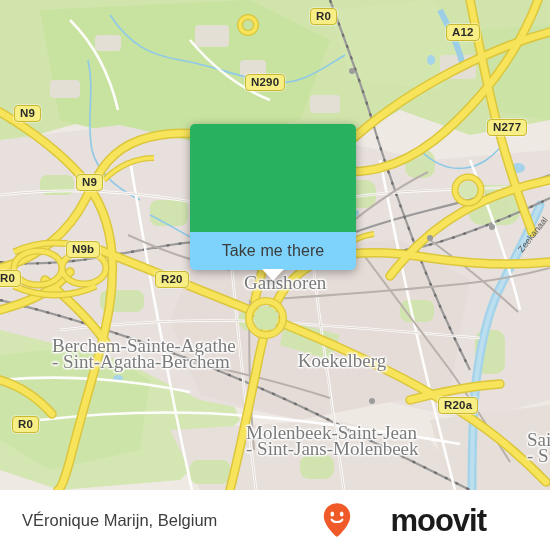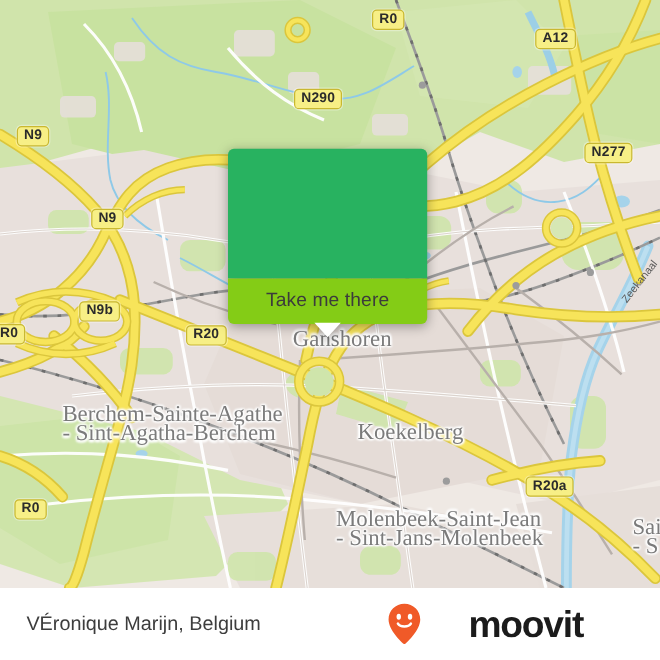--- a/index.html
+++ b/index.html
@@ -93,21 +93,21 @@
   }
   #callout-swatch {
     width: 166px;
     height: 108px;
     background: #28b260;
     border-radius: 5px 5px 0 0;
   }
   #callout-action {
     width: 166px;
     height: 38px;
-    background: #84cc16;
+    background: #7dd3fc;
     border-radius: 0 0 5px 5px;
     display: flex;
     align-items: center;
     justify-content: center;
   }
   #callout-action-label {
     color: #3c3c3c;
     font-family: "Liberation Sans", sans-serif;
     font-size: 16px;
     letter-spacing: .1px;
@@ -355,37 +355,37 @@
           <circle cx="352" cy="71" r="3"></circle>
           <circle cx="430" cy="238" r="3"></circle>
           <circle cx="372" cy="401" r="3"></circle>
           <circle cx="492" cy="227" r="3"></circle>
         </g>
       </g>
     </svg>
 
     <div class="shield" style="left:14px; top:105px;">N9</div>
     <div class="shield" style="left:76px; top:174px;">N9</div>
-    <div class="shield" style="left:66px; top:251px;text-align:center;">N9b</div>
+    <div class="shield" style="left:66px; top:241px;text-align:center;">N9b</div>
     <div class="shield" style="left:-6px; top:270px;">R0</div>
     <div class="shield" style="left:155px; top:271px;">R20</div>
     <div class="shield" style="left:12px; top:416px;">R0</div>
     <div class="shield" style="left:310px; top:8px;">R0</div>
     <div class="shield" style="left:245px; top:74px;">N290</div>
     <div class="shield" style="left:446px; top:24px;">A12</div>
     <div class="shield" style="left:487px; top:119px;">N277</div>
     <div class="shield" style="left:438px; top:397px;">R20a</div>
 
     <div class="place-label two-line" style="left:52px; top:338px; width:170px;">
       <div>Berchem-Sainte-Agathe</div>
       <div>- Sint-Agatha-Berchem</div>
     </div>
     <div class="place-label" style="left:244px; top:275px; width:80px;">Ganshoren</div>
     <div class="place-label" style="left:297px; top:353px; width:90px;">Koekelberg</div>
-    <div class="place-label two-line" style="left:246px; top:425px; width:164px;padding-left:34px;">
+    <div class="place-label two-line" style="left:246px; top:425px; width:164px;">
       <div>Molenbeek-Saint-Jean</div>
       <div>- Sint-Jans-Molenbeek</div>
     </div>
     <div class="place-label two-line" style="left:527px; top:432px; width:40px; text-align:left;">
       <div>Sain</div>
       <div>- S</div>
     </div>
 
     <div class="water-label" style="left:516px; top:248px; transform: rotate(-52deg);">Zeekanaal</div>
 

